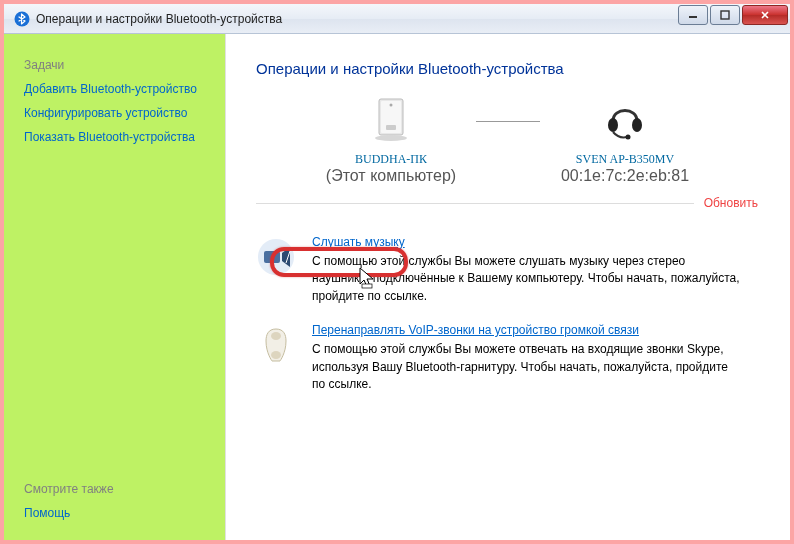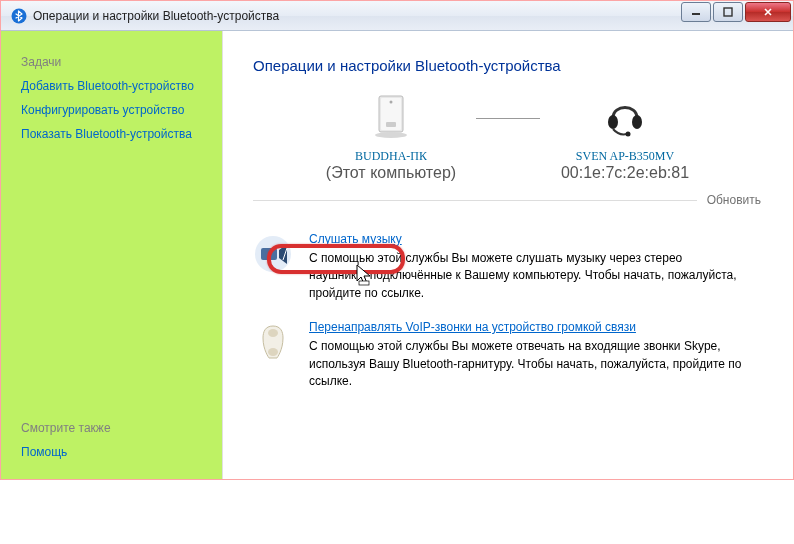--- a/index.html
+++ b/index.html
@@ -4,22 +4,22 @@
 <style>
   * { box-sizing: border-box; }
   html, body { margin: 0; padding: 0; }
   body {
     font-family: "Segoe UI", Tahoma, sans-serif;
     font-size: 12px;
     background: #fff;
   }
   .window {
     width: 794px;
-    height: 480px;
-    border: 1px solid #fca5a5;
+    height: 544px;
+    border: 4px solid #fca5a5;
     background: #fff;
     position: relative;
     display: flex;
     flex-direction: column;
   }
   .titlebar {
     height: 30px;
     background: linear-gradient(to bottom, #f4f7fb 0%, #e6ecf5 50%, #dde4ef 51%, #e9eef6 100%);
     border-bottom: 1px solid #b7c4d6;
     display: flex;
@@ -121,21 +121,21 @@
     text-align: right;
     position: relative;
     height: 14px;
   }
   .refresh-link {
     position: absolute;
     right: 0;
     top: -8px;
     background: #fff;
     padding: 0 2px 0 10px;
-    color: #737373;
+    color: #ef4444;
     font-size: 12px;
     cursor: pointer;
   }
   .service {
     display: flex;
     gap: 16px;
     margin-top: 18px;
     align-items: flex-start;
   }
   .service-icon {

